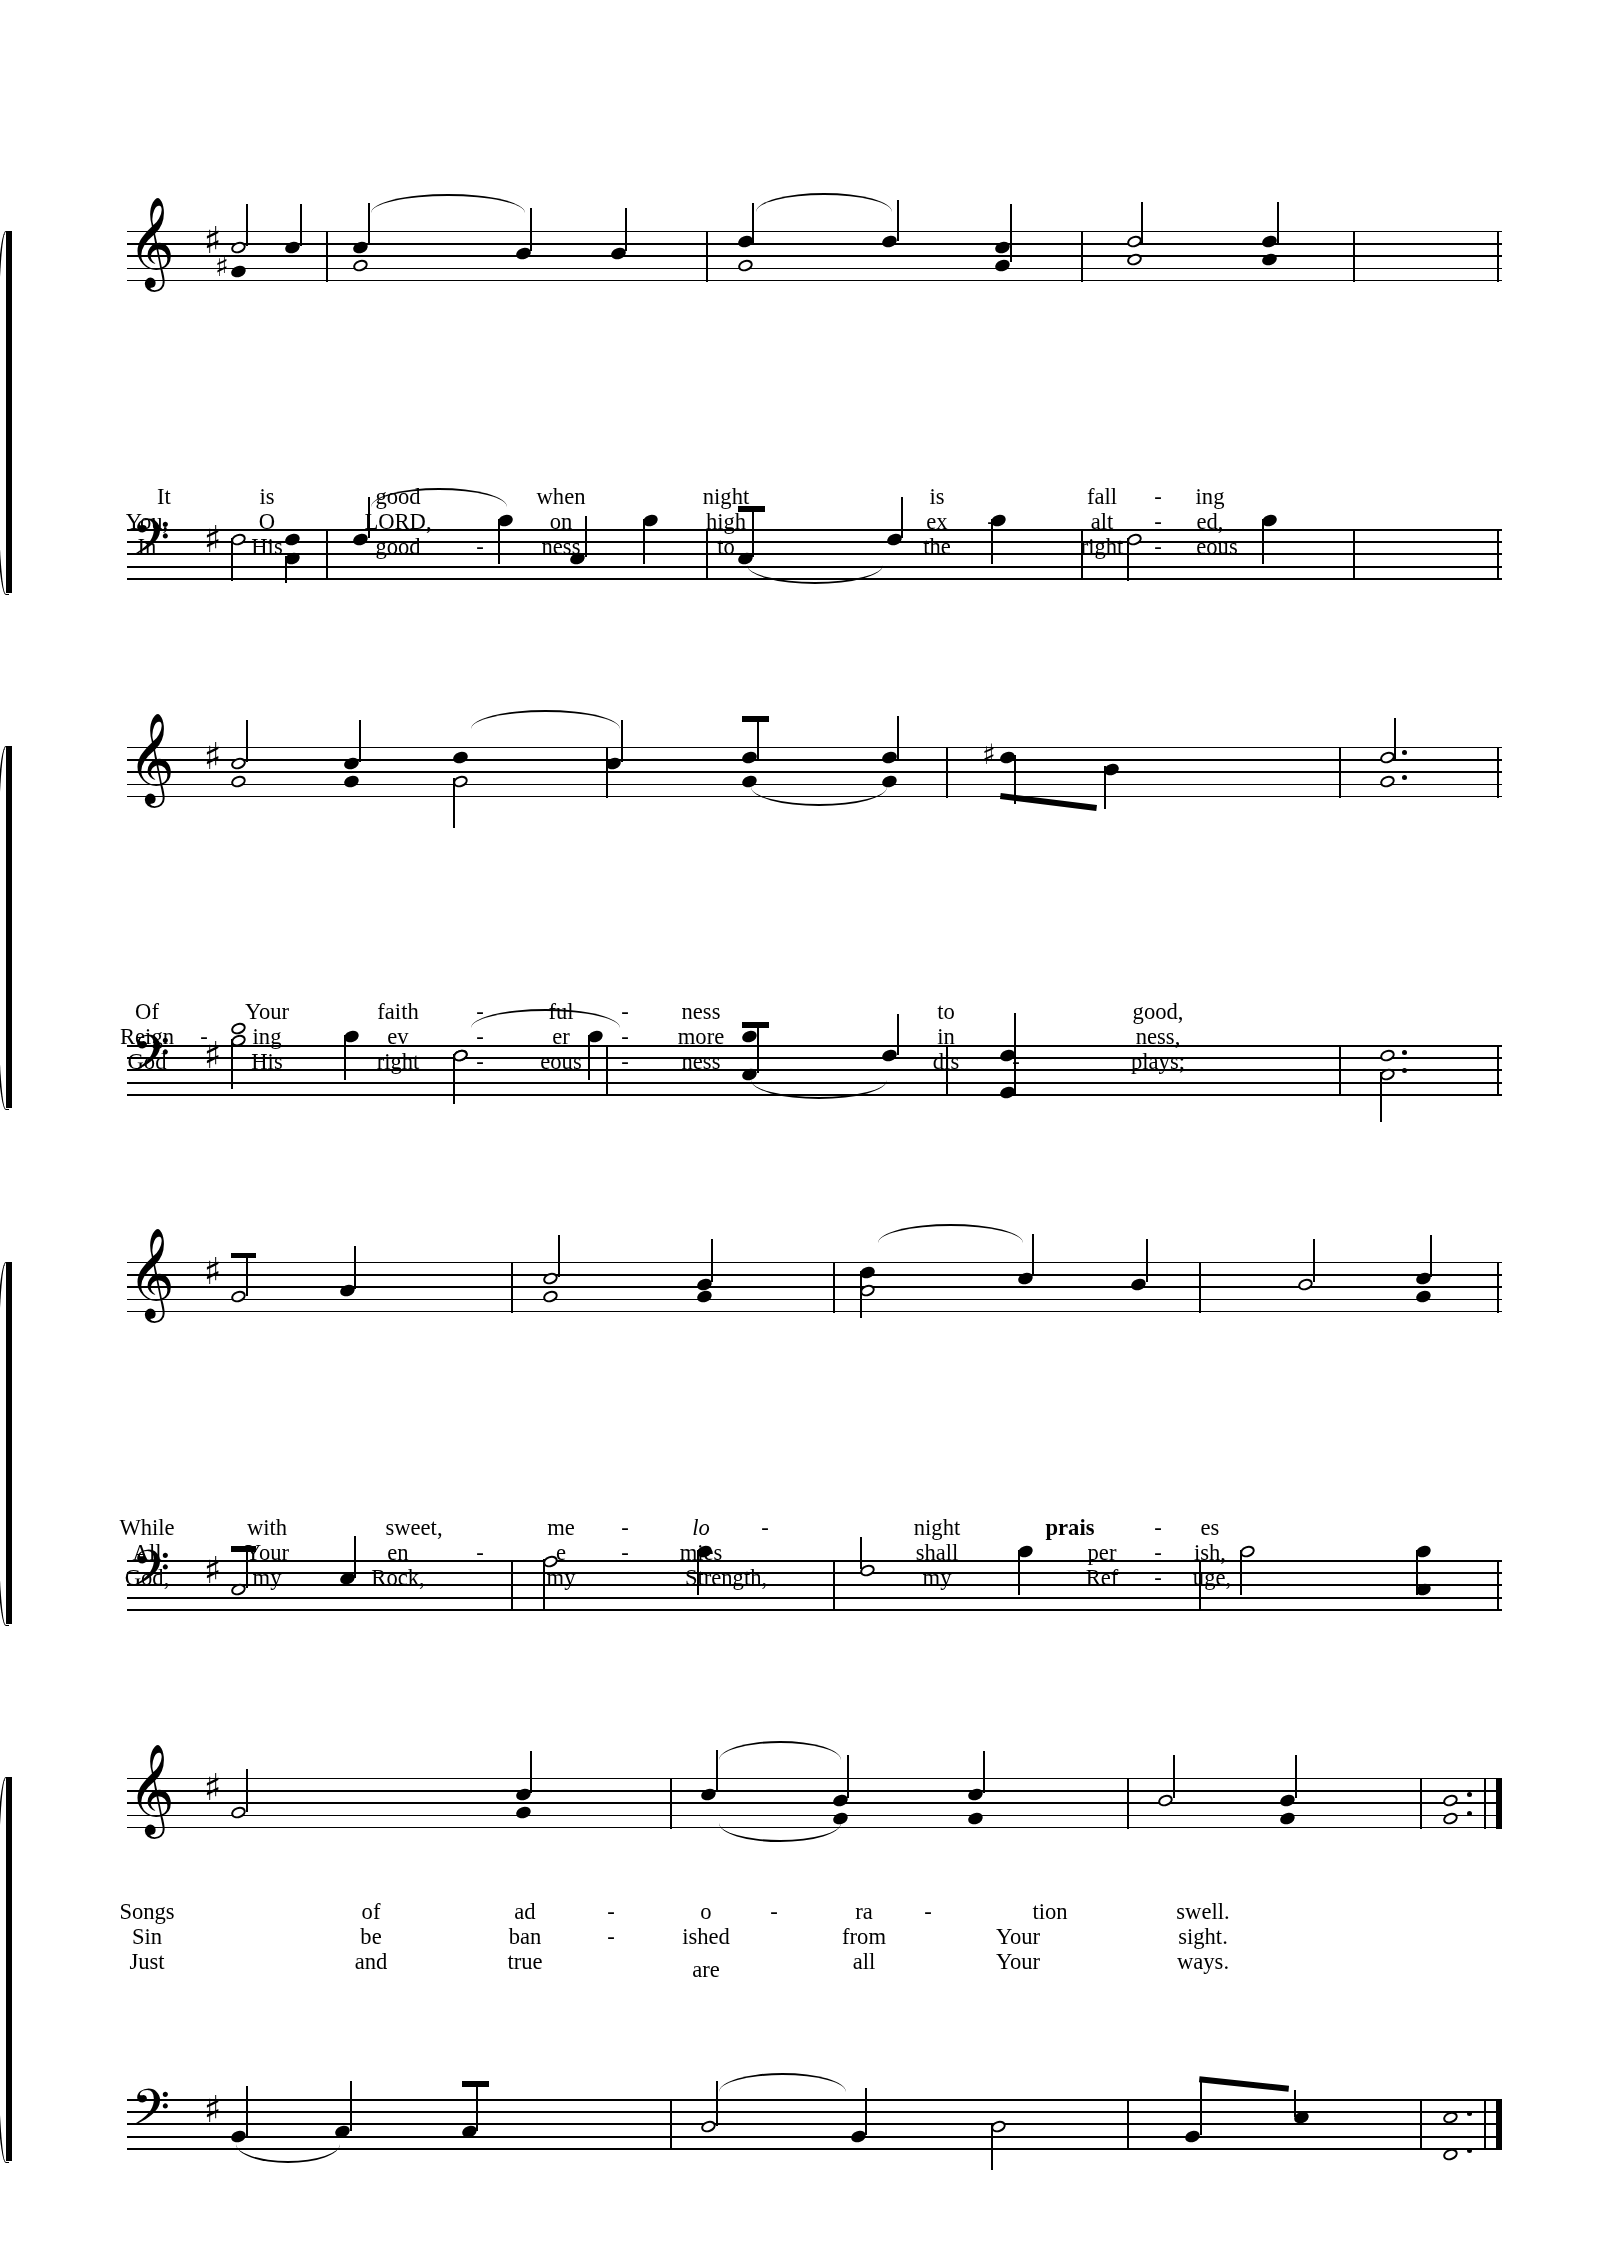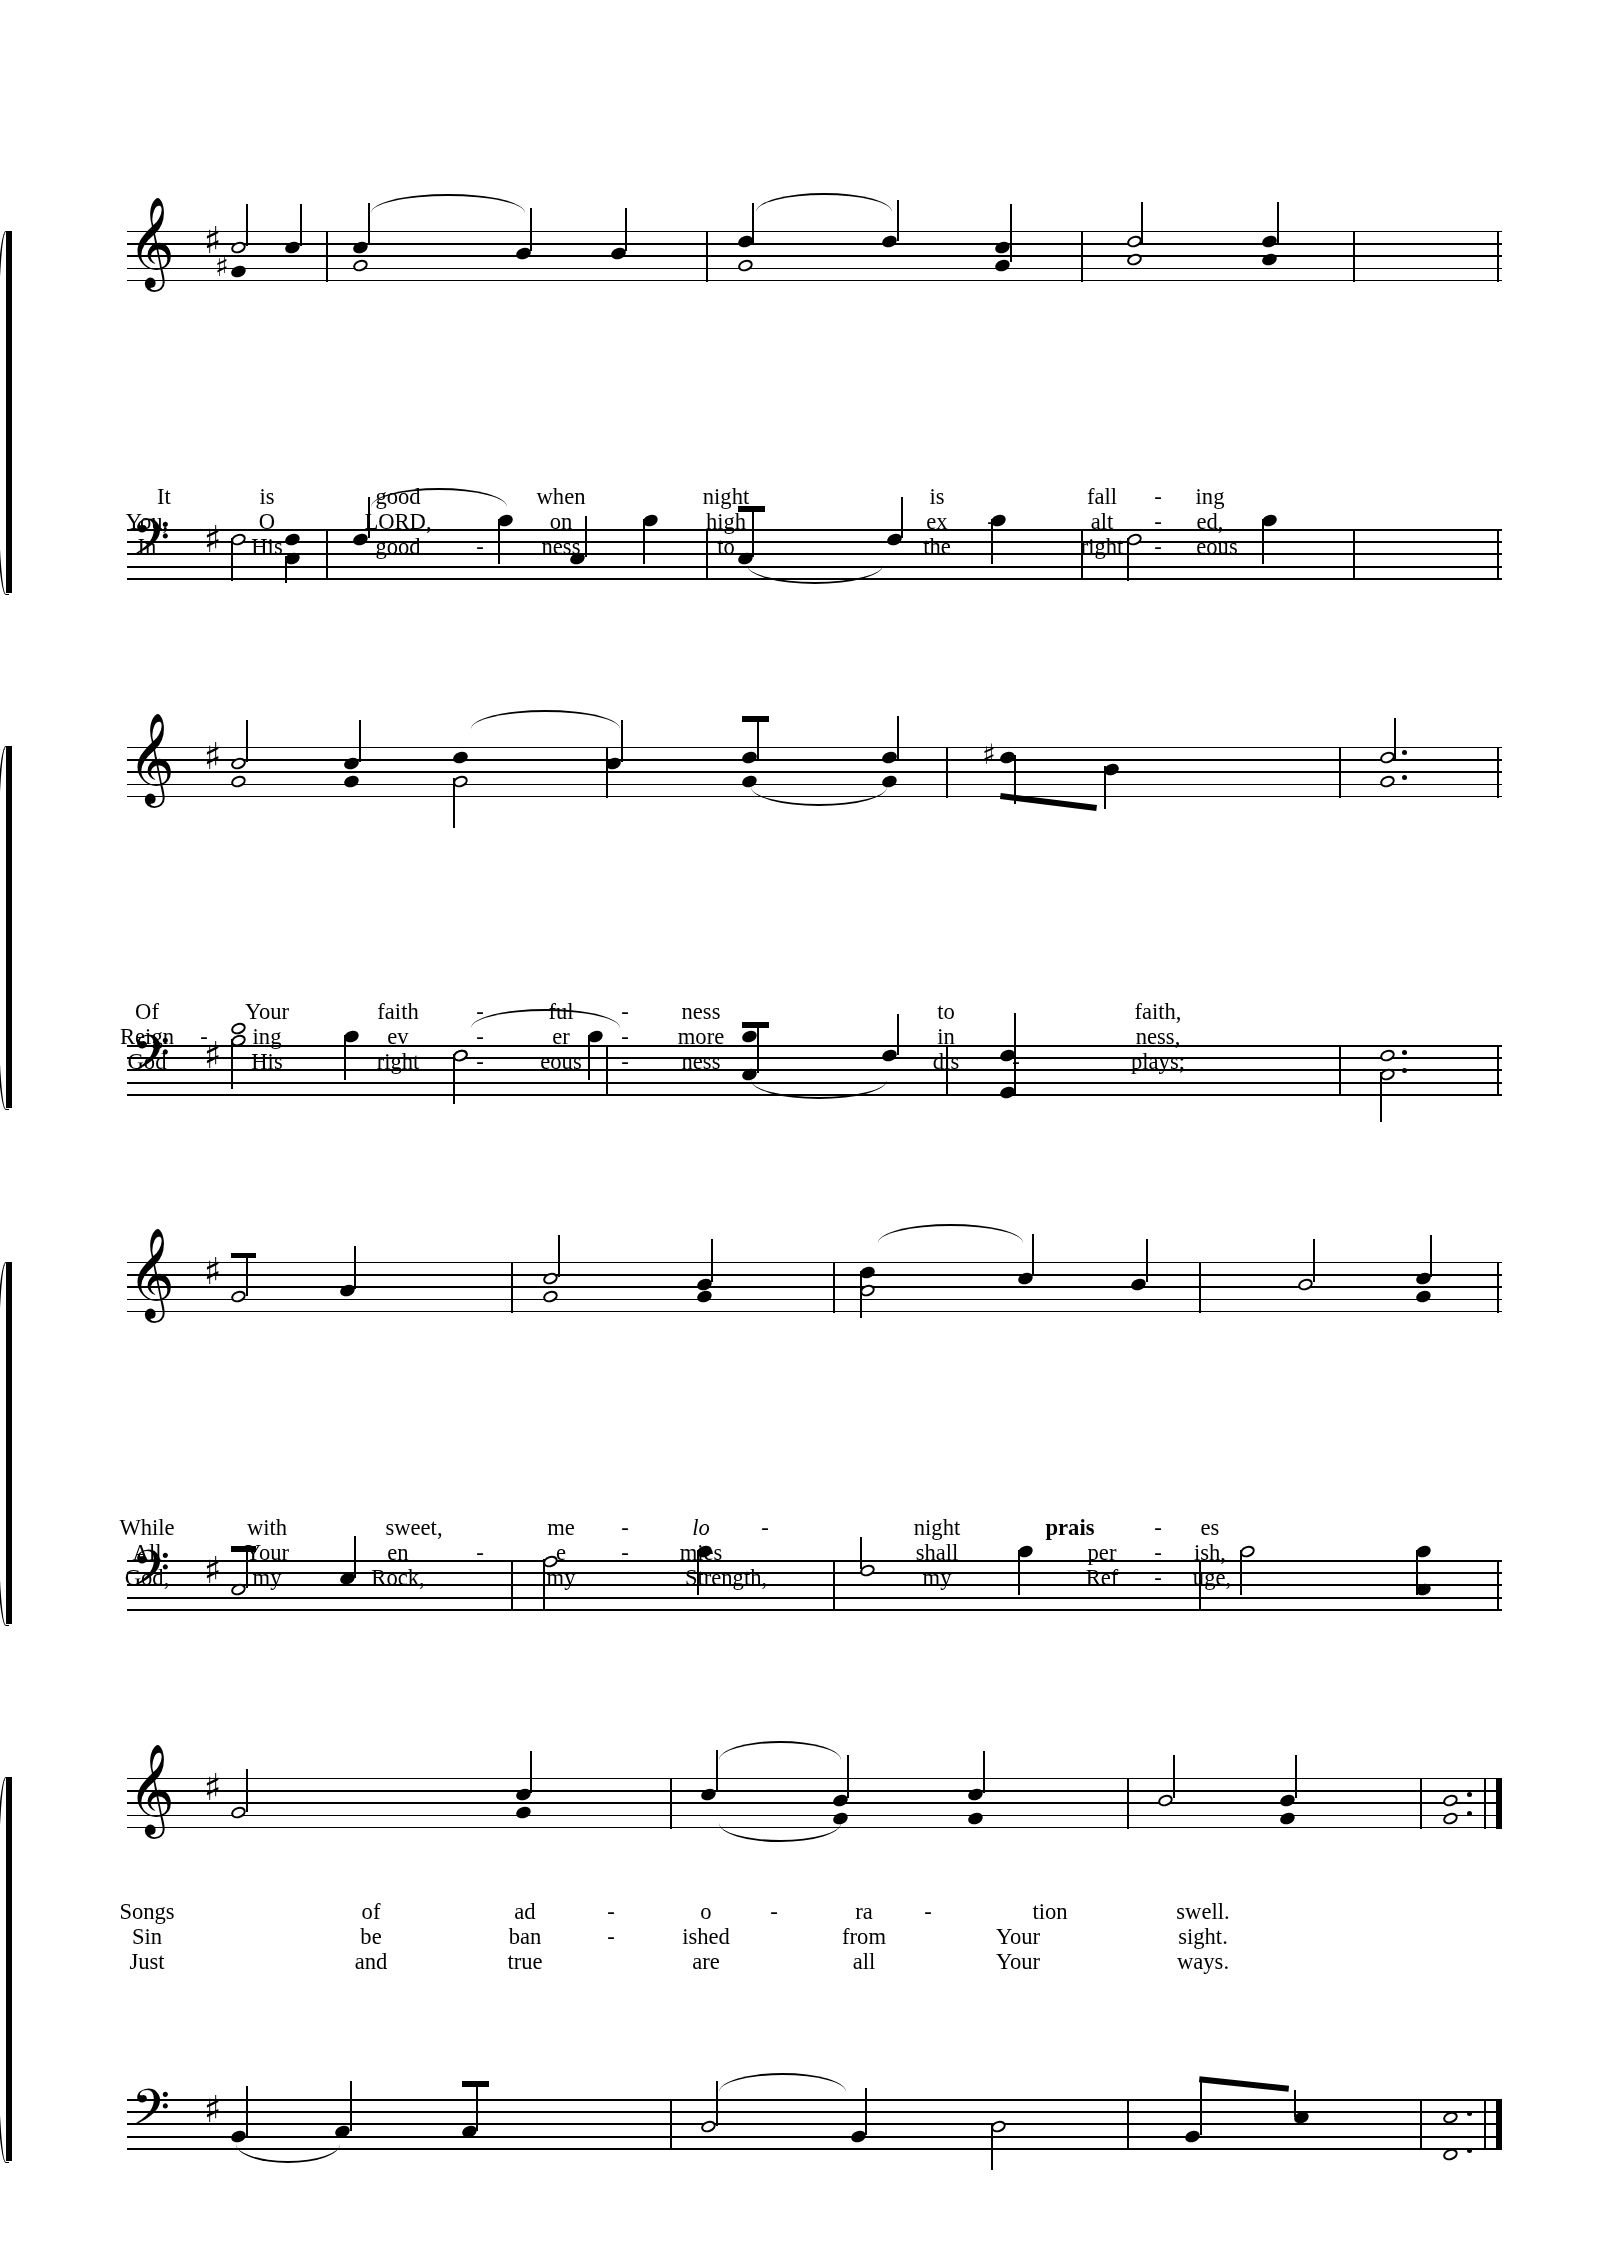--- a/index.html
+++ b/index.html
@@ -426,21 +426,21 @@
   <div class="lyricblock" style="top:999px;">
       <div class="lyricline">
         <span class="syl" style="left: 29px;">Of</span>
         <span class="syl" style="left: 149px;">Your</span>
         <span class="syl" style="left: 280px;">faith</span>
         <span class="syl" style="left: 362px;">-</span>
         <span class="syl" style="left: 443px;">ful</span>
         <span class="syl" style="left: 507px;">-</span>
         <span class="syl" style="left: 583px;">ness</span>
         <span class="syl" style="left: 828px;">to</span>
-        <span class="syl" style="left: 1040px;">faith,</span>
+        <span class="syl" style="left: 1040px;">good,</span>
       </div>
       <div class="lyricline">
         <span class="syl" style="left: 29px;">Reign</span>
         <span class="syl" style="left: 86px;">-</span>
         <span class="syl" style="left: 149px;">ing</span>
         <span class="syl" style="left: 280px;">ev</span>
         <span class="syl" style="left: 362px;">-</span>
         <span class="syl" style="left: 443px;">er</span>
         <span class="syl" style="left: 507px;">-</span>
         <span class="syl" style="left: 583px;">more</span>
@@ -701,21 +701,21 @@
         <span class="syl" style="left: 493px;">-</span>
         <span class="syl" style="left: 588px;">ished</span>
         <span class="syl" style="left: 746px;">from</span>
         <span class="syl" style="left: 900px;">Your</span>
         <span class="syl" style="left: 1085px;">sight.</span>
       </div>
       <div class="lyricline">
         <span class="syl" style="left: 29px;">Just</span>
         <span class="syl" style="left: 253px;">and</span>
         <span class="syl" style="left: 407px;">true</span>
-        <span class="syl" style="left: 588px;">are</span>
+        <span class="syl" style="left: 588px; margin-top: 8px;">are</span>
         <span class="syl" style="left: 746px;">all</span>
         <span class="syl" style="left: 900px;">Your</span>
         <span class="syl" style="left: 1085px;">ways.</span>
       </div>
     </div>
 
 </div>
 
 
 </body></html>

